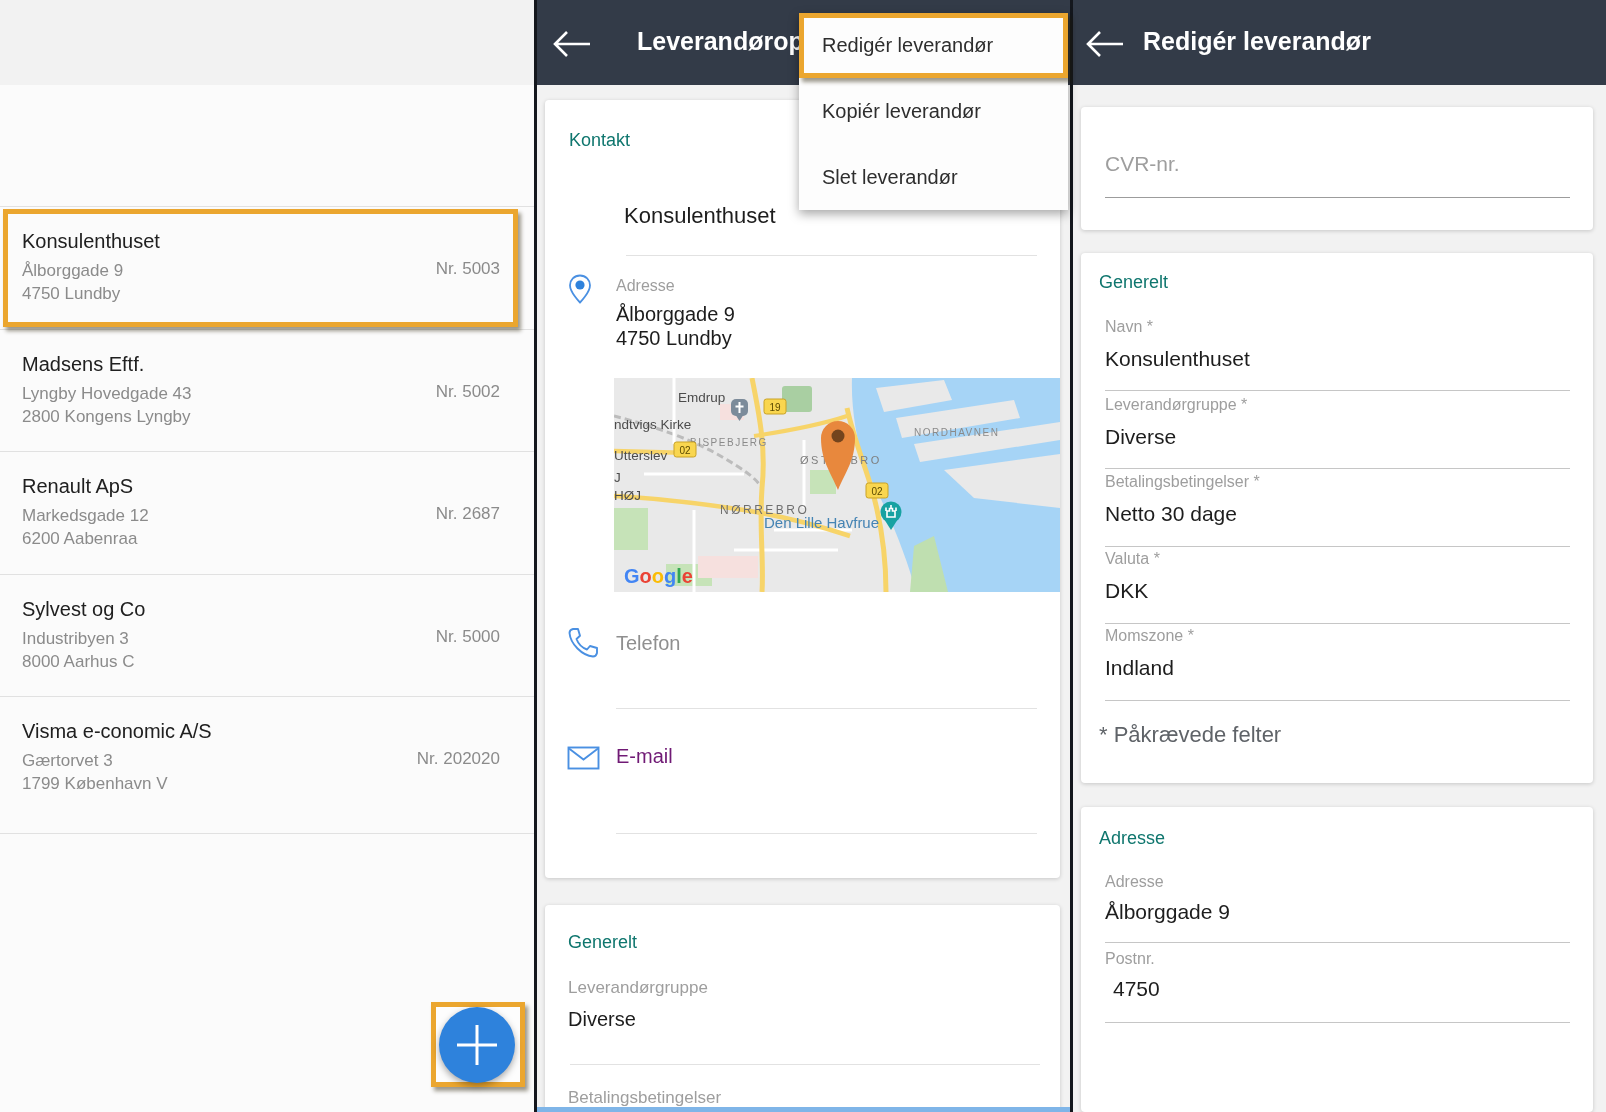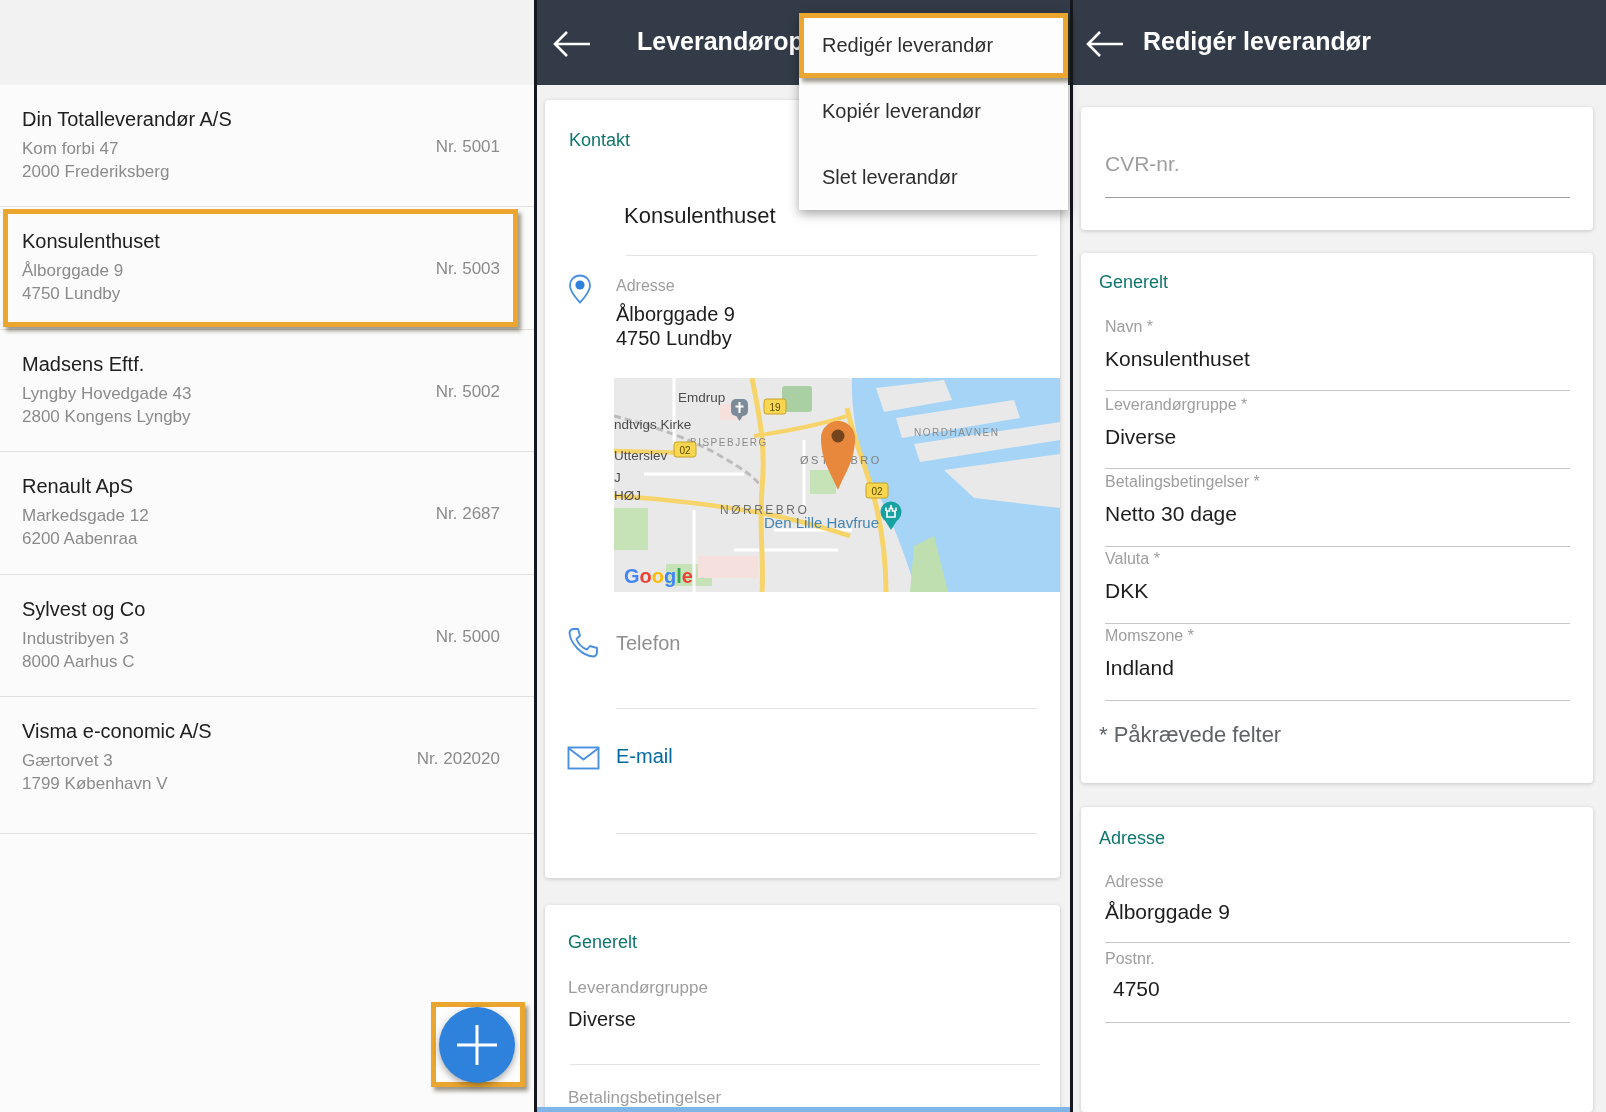--- a/index.html
+++ b/index.html
@@ -39,26 +39,20 @@
   svg{display:block;}
 </style>
 </head>
 <body>
 
 <div class="screen">
 
   <div class="panel" style="left:0;width:534px;">
     <div class="list-bg"></div>
 
-    <div class="row" style="top:85px;height:121px;">
-      <div class="nm" style="top:23px;">Din Totalleverandør A/S</div>
-      <div class="sub" style="top:54px;">Kom forbi 47</div>
-      <div class="sub" style="top:77px;">2000 Frederiksberg</div>
-      <div class="nr" style="top:52px;">Nr. 5001</div>
-    </div>
     <div class="hline" style="left:0;top:206px;width:534px;"></div>
 
     <div class="row" style="top:207px;height:122px;">
       <div class="nm" style="top:23px;">Konsulenthuset</div>
       <div class="sub" style="top:54px;">Ålborggade 9</div>
       <div class="sub" style="top:77px;">4750 Lundby</div>
       <div class="nr" style="top:52px;">Nr. 5003</div>
     </div>
     <div class="hline" style="left:0;top:329px;width:534px;"></div>
 
@@ -216,21 +210,21 @@
     </div>
     <div class="flabel" style="left:79px;top:632px;font-size:20px;color:#8f8f8f;">Telefon</div>
     <div class="ul" style="left:79px;top:708px;width:421px;background:#e2e2e2;"></div>
 
     <div class="icon-btn" style="left:30px;top:746px;">
       <svg width="33" height="24" viewBox="0 0 33 24">
         <rect x="1.5" y="1.5" width="30" height="21" stroke="#4a90e2" stroke-width="1.9" fill="none"></rect>
         <path d="M2 2.5 L16.5 13.5 L31 2.5" stroke="#4a90e2" stroke-width="1.9" fill="none"></path>
       </svg>
     </div>
-    <div class="flabel" style="left:79px;top:745px;font-size:20px;color:#0369a1;">E-mail</div>
+    <div class="flabel" style="left:79px;top:745px;font-size:20px;color:#701a75;">E-mail</div>
     <div class="ul" style="left:79px;top:833px;width:421px;background:#e2e2e2;"></div>
 
     <div class="card" style="left:8px;top:905px;width:515px;height:240px;"></div>
     <div class="seclabel" style="left:31px;top:932px;">Generelt</div>
     <div class="flabel" style="left:31px;top:978px;font-size:17px;">Leverandørgruppe</div>
     <div class="fvalue" style="left:31px;top:1008px;font-size:20px;">Diverse</div>
     <div class="ul" style="left:33px;top:1064px;width:470px;background:#e2e2e2;"></div>
     <div class="flabel" style="left:31px;top:1088px;font-size:17px;">Betalingsbetingelser</div>
 
     <div class="bstrip"></div>

